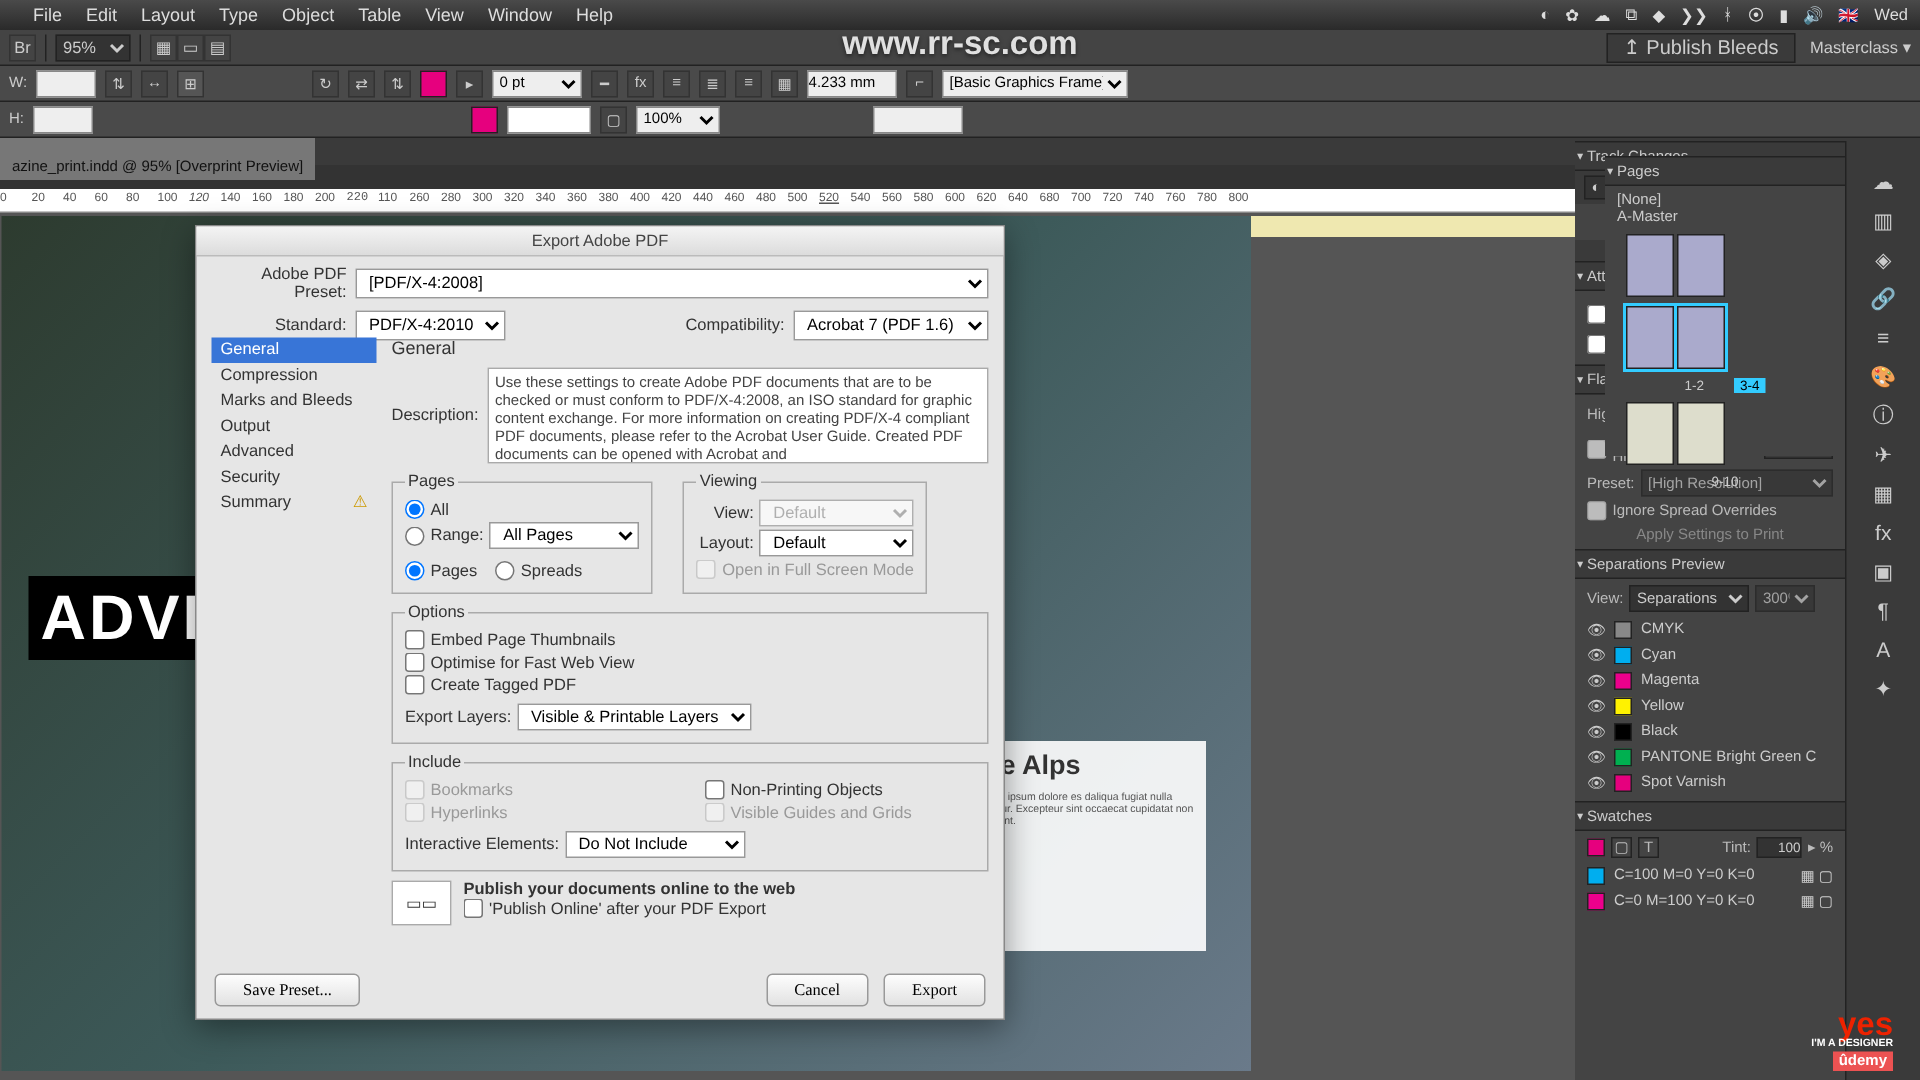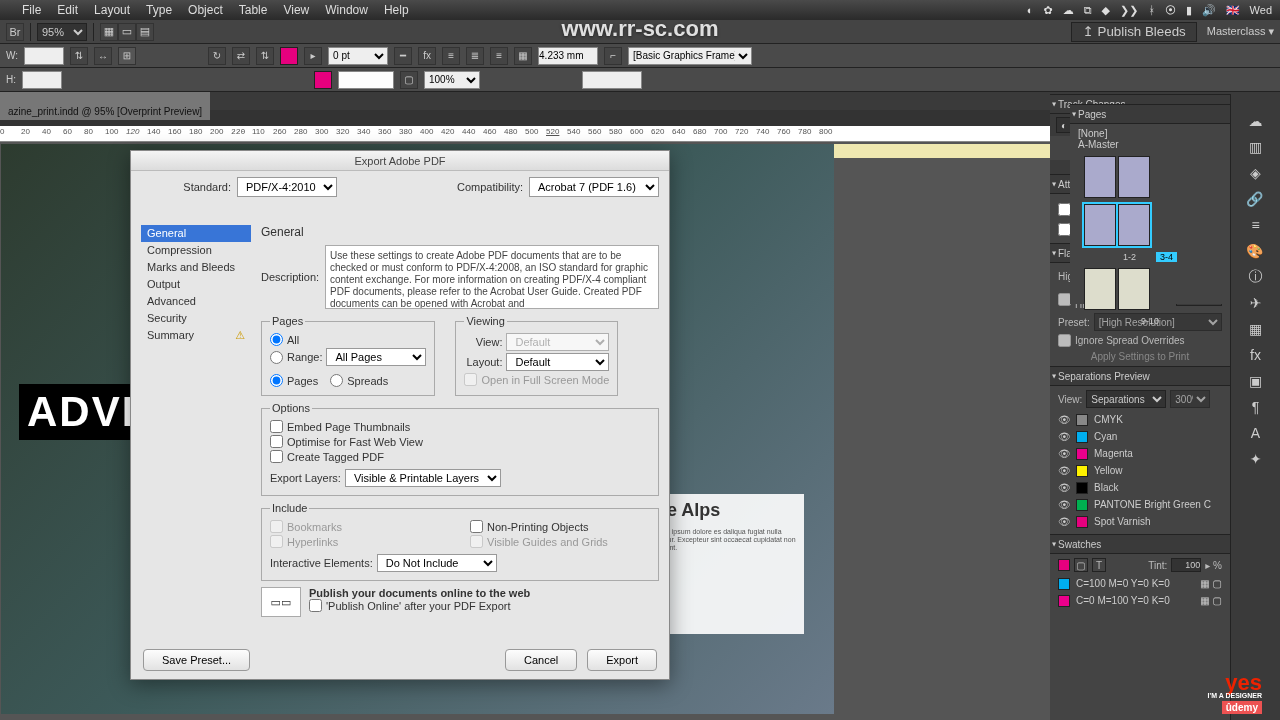--- a/index.html
+++ b/index.html
@@ -52,21 +52,21 @@
 .cat-list div { height: 17px; line-height: 17px; padding-left: 6px; font-size: 11px; color: #333; cursor:pointer;}
 .cat-list div.sel { background: #3875d7; color: #fff; }
 .cat-warn { float: right; margin-right: 6px; color: #c90;}
 .main-pane { position: absolute; left: 130px; top: 74px; right: 10px; bottom: 40px; }
 .sec-title { font-weight: 400; margin-bottom: 6px; font-size: 12px;}
 .desc-box { width: 335px; height: 64px; background: #fff; border: 1px solid #aaa; padding: 4px; font-size: 10px; color: #444; line-height: 1.2; overflow: hidden;}
 fieldset { border: 1px solid #aaa; padding: 6px 8px; margin-bottom: 6px;}
 legend { font-size: 11px; padding: 0 2px;}
 .chk { display: flex; align-items: center; gap: 4px; font-size: 11px; margin-bottom: 2px;}
 .foot-btns { position: absolute; bottom: 8px; right: 12px; display: flex; gap: 10px; }
-.foot-btns button, .sp-btn { height: 22px; padding: 0 18px; background: linear-gradient(#fdfdfd,#e2e2e2); border: 1px solid #999; border-radius: 4px; font-size: 11px;}
+.foot-btns button, .sp-btn { height: 22px; padding: 0 18px; background: linear-gradient(#fdfdfd,#e2e2e2); border: 1px solid #999; border-radius: 4px; font-size: 11px; font-family: Liberation Serif, serif;}
 .sp-btn { position: absolute; left: 12px; bottom: 8px;}
 .dim { color: #999;}
 .cols2 { display: flex; gap: 20px;}
 .cols2 > div { flex:1; }
 
 
 .rpanels { position: absolute; right: 0; top: 94px; width: 230px; bottom: 0; display: flex; }
 .rp-stack { width: 50px; background: #3a3a3a; border-left: 1px solid #222; display: flex; flex-direction: column; align-items: center; gap: 4px; padding-top: 16px;}
 .rp-stack .ic { width: 22px; height: 22px; background: #3a3a3a; display:flex;align-items:center;justify-content:center;font-size:14px;color:#ccc;}
 .rp-col { width: 180px; background: #444; color: #ccc; font-size: 10px; overflow: hidden; }
@@ -228,20 +228,24 @@
       <div class="alps-head"><span>the Alps</span></div>
       Lorem ipsum dolore es daliqua fugiat nulla pariatur. Excepteur sint occaecat cupidatat non proident.
     </div>
   </div>
 </div>
 
 <div class="dlg">
   <div class="dlg-title">Export Adobe PDF</div>
   <div class="dlg-body">
     <div class="row">
+      <label class="r">Adobe PDF Preset:</label>
+      <select class="dd"><option>[PDF/X-4:2008]</option></select>
+    </div>
+    <div class="row">
       <label class="r">Standard:</label>
       <select class="dd sm"><option>PDF/X-4:2010</option></select>
       <span style="flex:1"></span>
       <label>Compatibility:</label>
       <select class="dd" style="flex:0 0 130px"><option>Acrobat 7 (PDF 1.6)</option></select>
     </div>
   </div>
 
   <div class="cat-list">
     <div class="sel">General</div>

